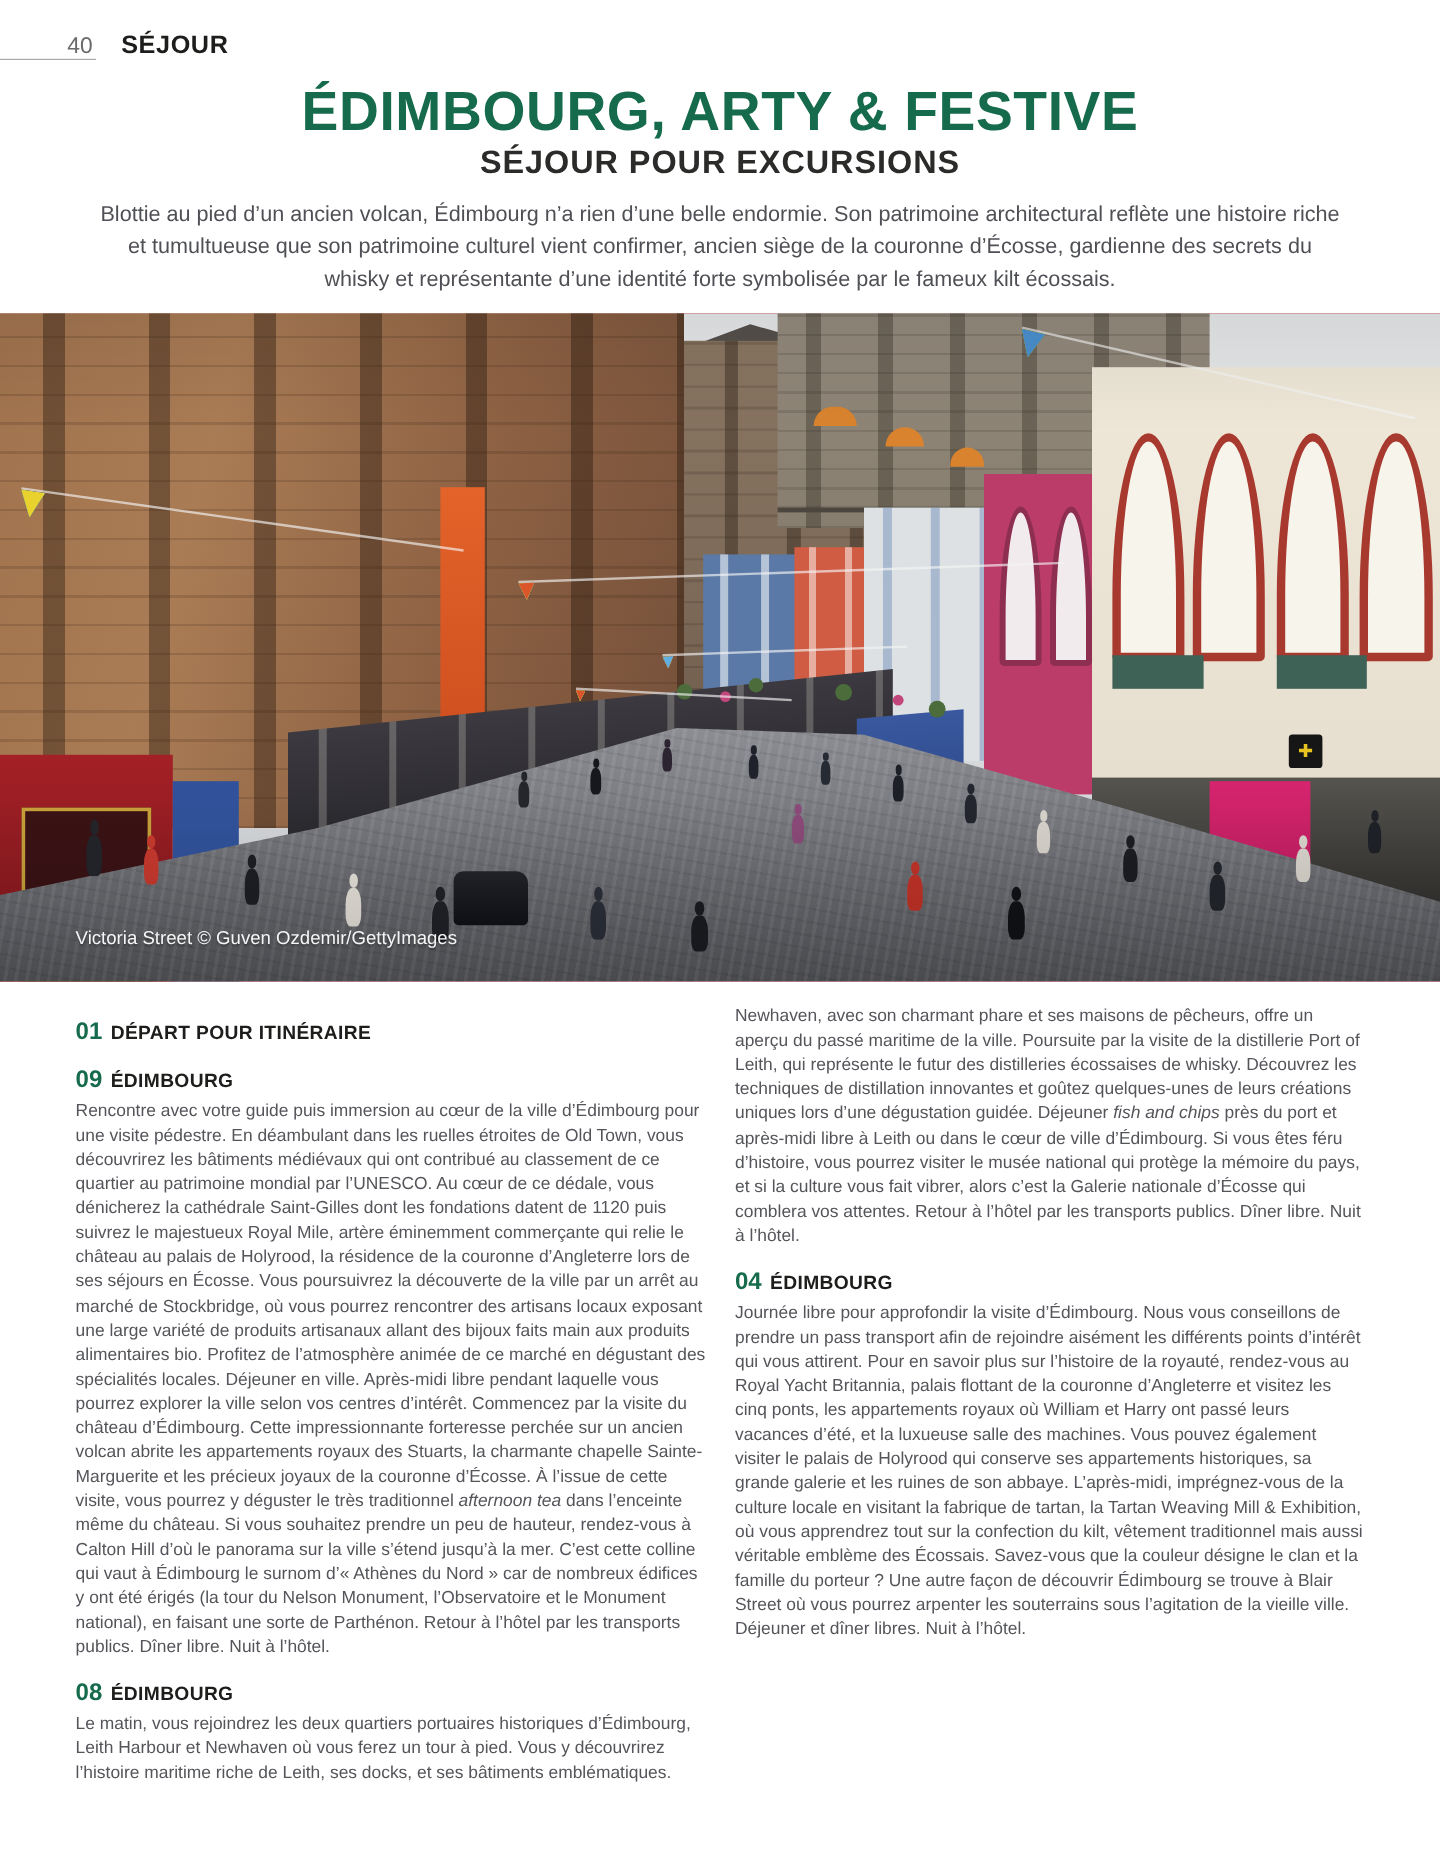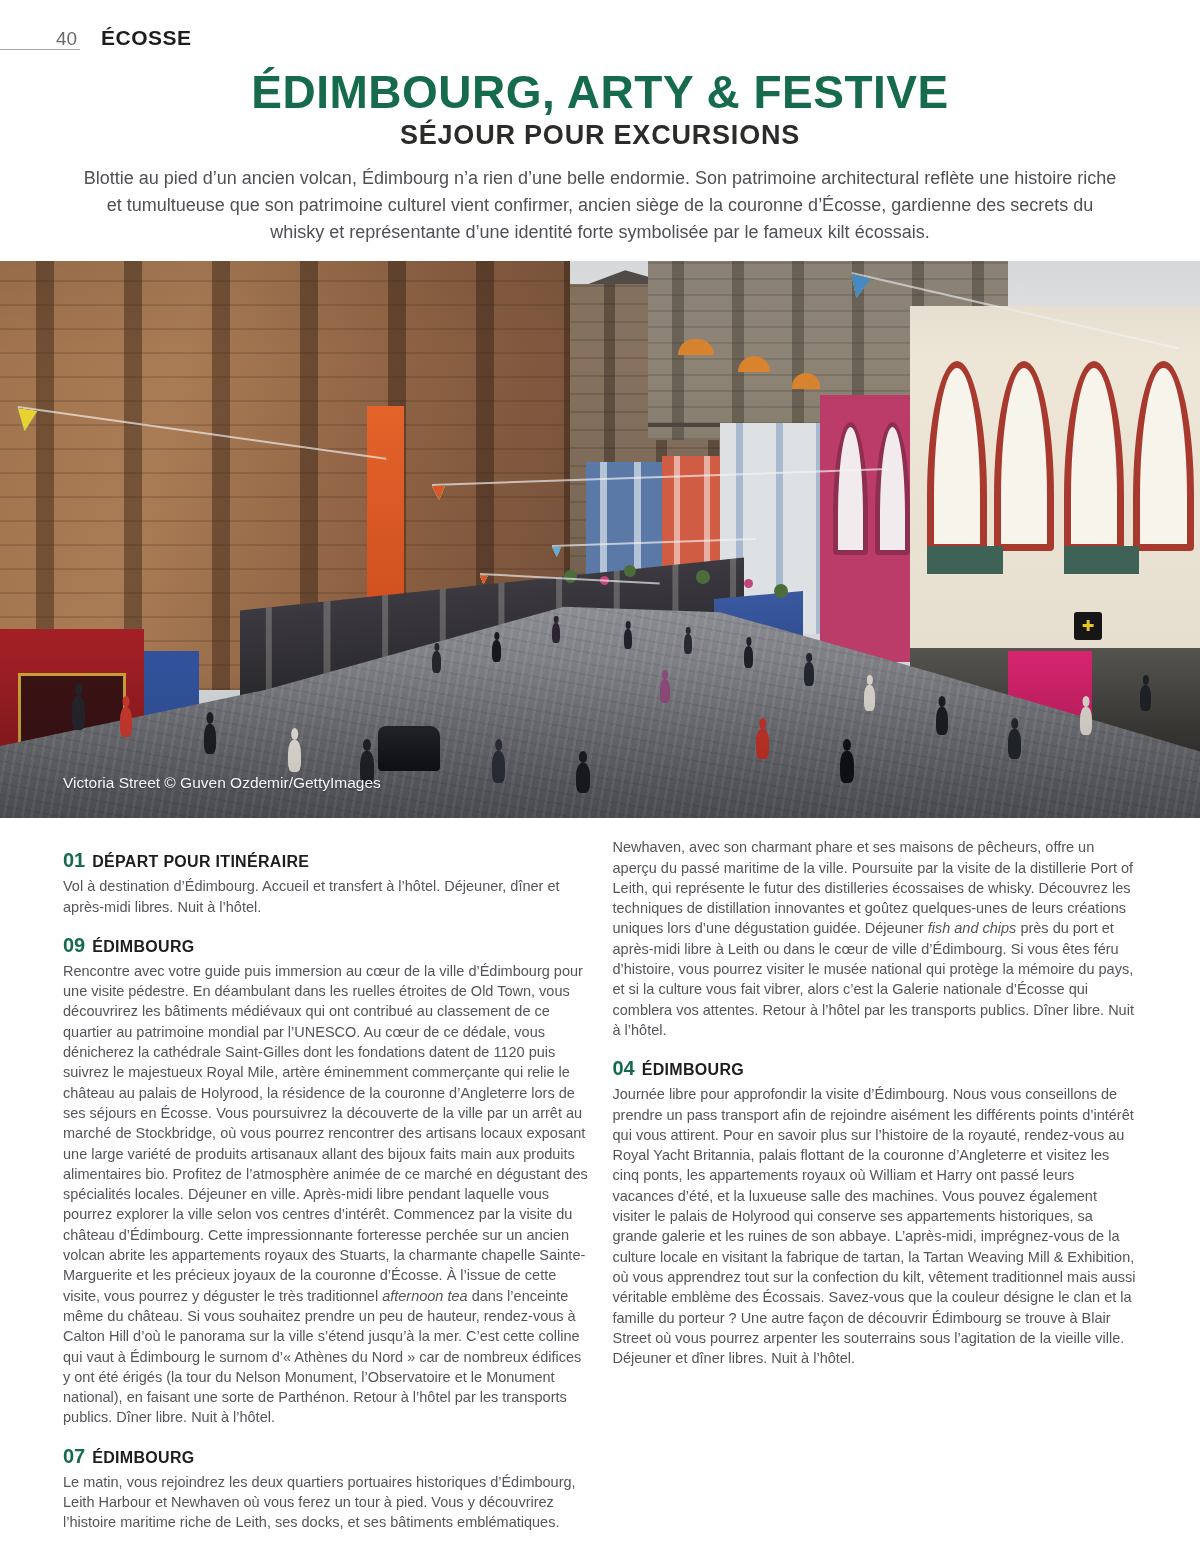--- a/index.html
+++ b/index.html
@@ -112,21 +112,21 @@
   em{}
 </style>
 </head>
 <body>
 
 <div class="page">
 
   <div class="mag-header">
     <div class="edge-line"></div>
     <span class="page-number">40</span>
-    <span class="region-label">ÉCOSSE</span>
+    <span class="region-label">SÉJOUR</span>
   </div>
 
   <div class="title-block">
     <h1 class="main-title">ÉDIMBOURG, ARTY &amp; FESTIVE</h1>
     <h2 class="sub-title">SÉJOUR POUR EXCURSIONS</h2>
     <p class="intro">Blottie au pied d’un ancien volcan, Édimbourg n’a rien d’une belle endormie. Son patrimoine architectural reflète une histoire riche et tumultueuse que son patrimoine culturel vient confirmer, ancien siège de la couronne d’Écosse, gardienne des secrets du whisky et représentante d’une identité forte symbolisée par le fameux kilt écossais.</p>
   </div>
 
   <div class="photo">
     <div class="sky"></div>
@@ -271,32 +271,31 @@
   </div>
 
 
   <div class="columns">
     <div class="col">
       <div class="day">
         <h3 class="day-head">
           <span class="day-num">01</span>
           <span class="day-title">DÉPART POUR ITINÉRAIRE</span>
         </h3>
-        <p><span>Vol à destination d’Édimbourg. Accueil et transfert à l’hôtel. Déjeuner, dîner et après-midi libres. Nuit à l’hôtel.</span></p>
       </div>
       <div class="day">
         <h3 class="day-head">
           <span class="day-num">09</span>
           <span class="day-title">ÉDIMBOURG</span>
         </h3>
         <p><span>Rencontre avec votre guide puis immersion au cœur de la ville d’Édimbourg pour une visite pédestre. En déambulant dans les ruelles étroites de Old Town, vous découvrirez les bâtiments médiévaux qui ont contribué au classement de ce quartier au patrimoine mondial par l’UNESCO. Au cœur de ce dédale, vous dénicherez la cathédrale Saint-Gilles dont les fondations datent de 1120 puis suivrez le majestueux Royal Mile, artère éminemment commerçante qui relie le château au palais de Holyrood, la résidence de la couronne d’Angleterre lors de ses séjours en Écosse. Vous poursuivrez la découverte de la ville par un arrêt au marché de Stockbridge, où vous pourrez rencontrer des artisans locaux exposant une large variété de produits artisanaux allant des bijoux faits main aux produits alimentaires bio. Profitez de l’atmosphère animée de ce marché en dégustant des spécialités locales. Déjeuner en ville. Après-midi libre pendant laquelle vous pourrez explorer la ville selon vos centres d’intérêt. Commencez par la visite du château d’Édimbourg. Cette impressionnante forteresse perchée sur un ancien volcan abrite les appartements royaux des Stuarts, la charmante chapelle Sainte-Marguerite et les précieux joyaux de la couronne d’Écosse. À l’issue de cette visite, vous pourrez y déguster le très traditionnel </span><em>afternoon tea</em><span> dans l’enceinte même du château. Si vous souhaitez prendre un peu de hauteur, rendez-vous à Calton Hill d’où le panorama sur la ville s’étend jusqu’à la mer. C’est cette colline qui vaut à Édimbourg le surnom d’« Athènes du Nord » car de nombreux édifices y ont été érigés (la tour du Nelson Monument, l’Observatoire et le Monument national), en faisant une sorte de Parthénon. Retour à l’hôtel par les transports publics. Dîner libre. Nuit à l’hôtel.</span></p>
       </div>
       <div class="day">
         <h3 class="day-head">
-          <span class="day-num">07</span>
+          <span class="day-num">08</span>
           <span class="day-title">ÉDIMBOURG</span>
         </h3>
         <p><span>Le matin, vous rejoindrez les deux quartiers portuaires historiques d’Édimbourg, Leith Harbour et Newhaven où vous ferez un tour à pied. Vous y découvrirez l’histoire maritime riche de Leith, ses docks, et ses bâtiments emblématiques.</span></p>
       </div>
     </div>
 
     <div class="col">
       <div class="cont">
         <p><span>Newhaven, avec son charmant phare et ses maisons de pêcheurs, offre un aperçu du passé maritime de la ville. Poursuite par la visite de la distillerie Port of Leith, qui représente le futur des distilleries écossaises de whisky. Découvrez les techniques de distillation innovantes et goûtez quelques-unes de leurs créations uniques lors d’une dégustation guidée. Déjeuner </span><em>fish and chips</em><span> près du port et après-midi libre à Leith ou dans le cœur de ville d’Édimbourg. Si vous êtes féru d’histoire, vous pourrez visiter le musée national qui protège la mémoire du pays, et si la culture vous fait vibrer, alors c’est la Galerie nationale d’Écosse qui comblera vos attentes. Retour à l’hôtel par les transports publics. Dîner libre. Nuit à l’hôtel.</span></p>
       </div>

